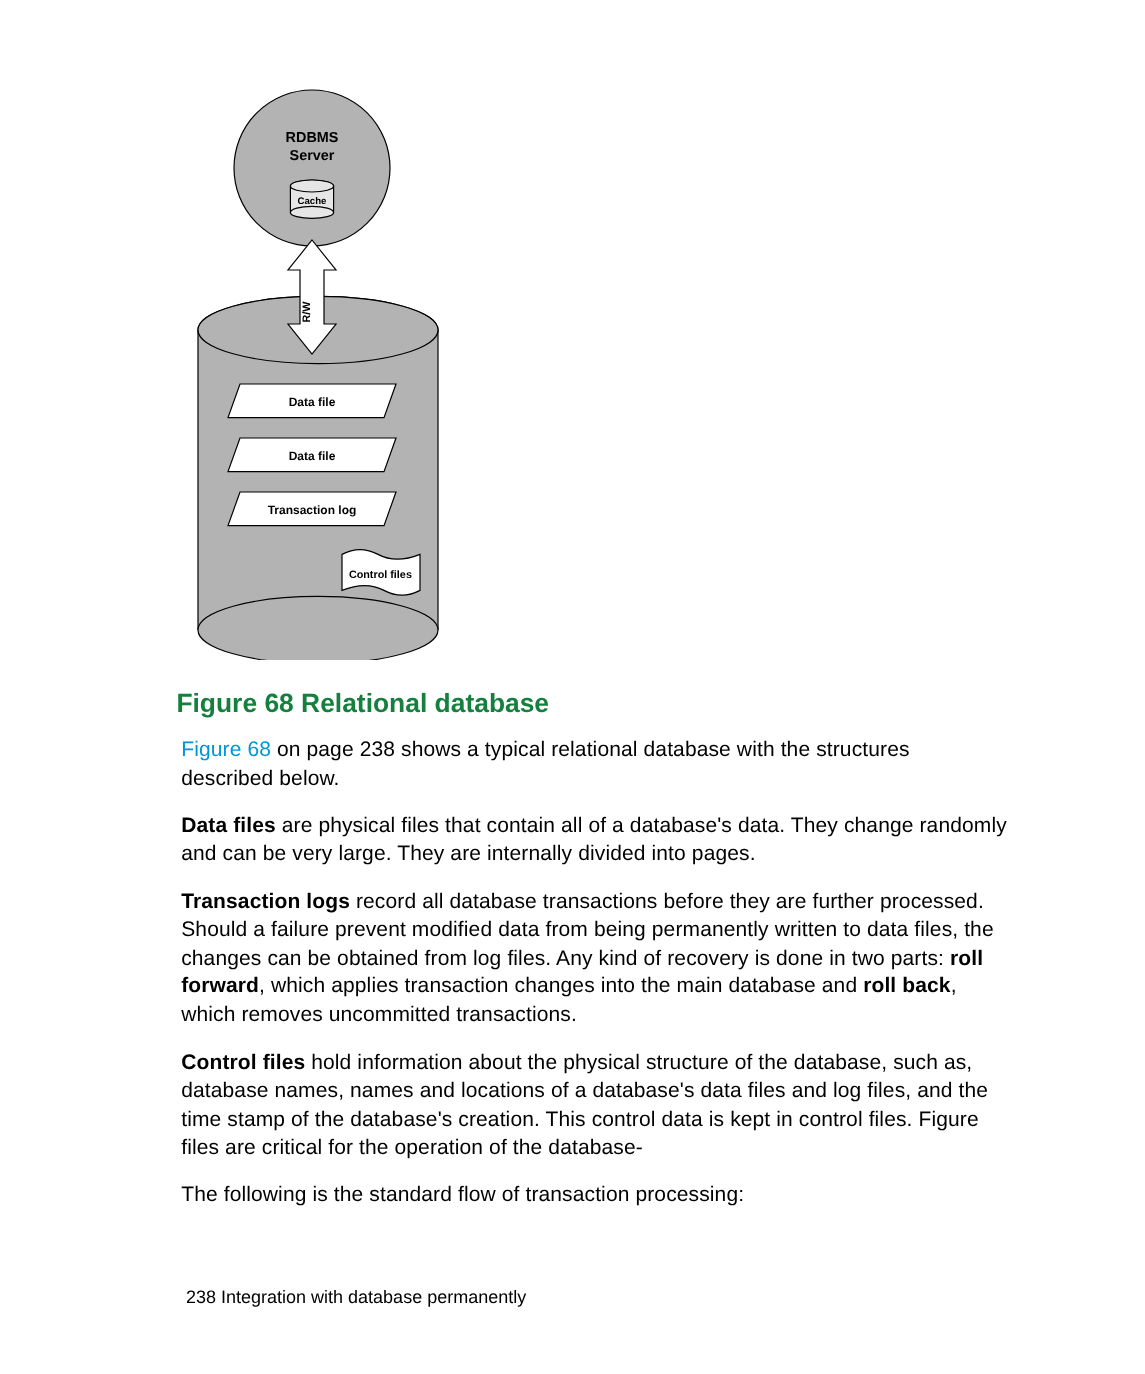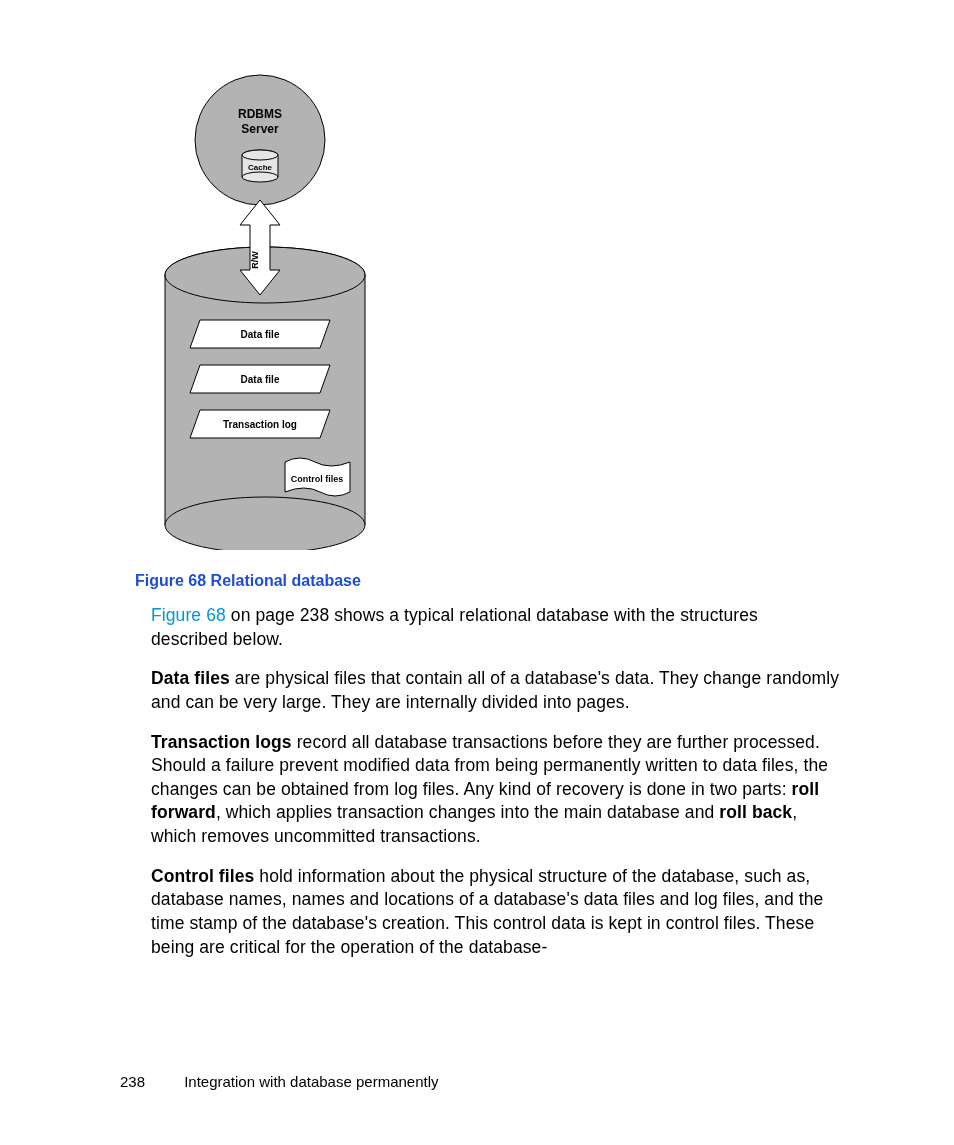--- a/index.html
+++ b/index.html
@@ -14,24 +14,24 @@
   }
   .page {
     padding: 70px 115px 0 135px;
     box-sizing: border-box;
   }
   .diagram-wrap {
     margin-left: 15px;
     margin-bottom: 18px;
   }
   .figcaption {
-    color: #1d4ed8;
+    color: #15803d;
     font-weight: bold;
-    font-size: 16px;
-    margin: 0 0 14px 0;
+    font-size: 22px;
+    margin: 0 0 14px 12px;
   }
   .figlink {
     color: #0096d6;
   }
   p.body {
     font-size: 17.5px;
     line-height: 1.35;
     margin: 0 0 16px 16px;
     font-stretch: semi-condensed;
     letter-spacing: 0.1px;
@@ -42,20 +42,21 @@
   }
   .footer {
     position: absolute;
     bottom: 55px;
     left: 120px;
     font-size: 15px;
   }
   .footer .pn {
     display: inline-block;
     width: 60px;
+    text-align: right;
   }
   
   svg text { font-family: Arial, Helvetica, sans-serif; }
 </style>
 </head>
 <body>
 
 <div class="page">
 
   <div class="diagram-wrap">
@@ -107,23 +108,24 @@
 
   <p class="body">
     <b>Data files</b><span> are physical files that contain all of a database's data. They change randomly and can be very large. They are internally divided into pages.</span>
   </p>
 
   <p class="body">
     <b>Transaction logs</b><span> record all database transactions before they are further processed. Should a failure prevent modified data from being permanently written to data files, the changes can be obtained from log files. Any kind of recovery is done in two parts: </span><b>roll forward</b><span>, which applies transaction changes into the main database and </span><b>roll back</b><span>, which removes uncommitted transactions.</span>
   </p>
 
   <p class="body">
-    <b>Control files</b><span> hold information about the physical structure of the database, such as, database names, names and locations of a database's data files and log files, and the time stamp of the database's creation. This control data is kept in control files. These being are critical for the operation of the database-</span>
+    <b>Control files</b><span> hold information about the physical structure of the database, such as, database names, names and locations of a database's data files and log files, and the time stamp of the database's creation. This control data is kept in control files. Figure files are critical for the operation of the database-</span>
   </p>
 
 
+  <p class="body">The following is the standard flow of transaction processing:</p>
 
 </div>
 
 <div class="footer">
   <span class="pn">238</span>
   <span>Integration with database permanently</span>
 </div>
 
 </body></html>

